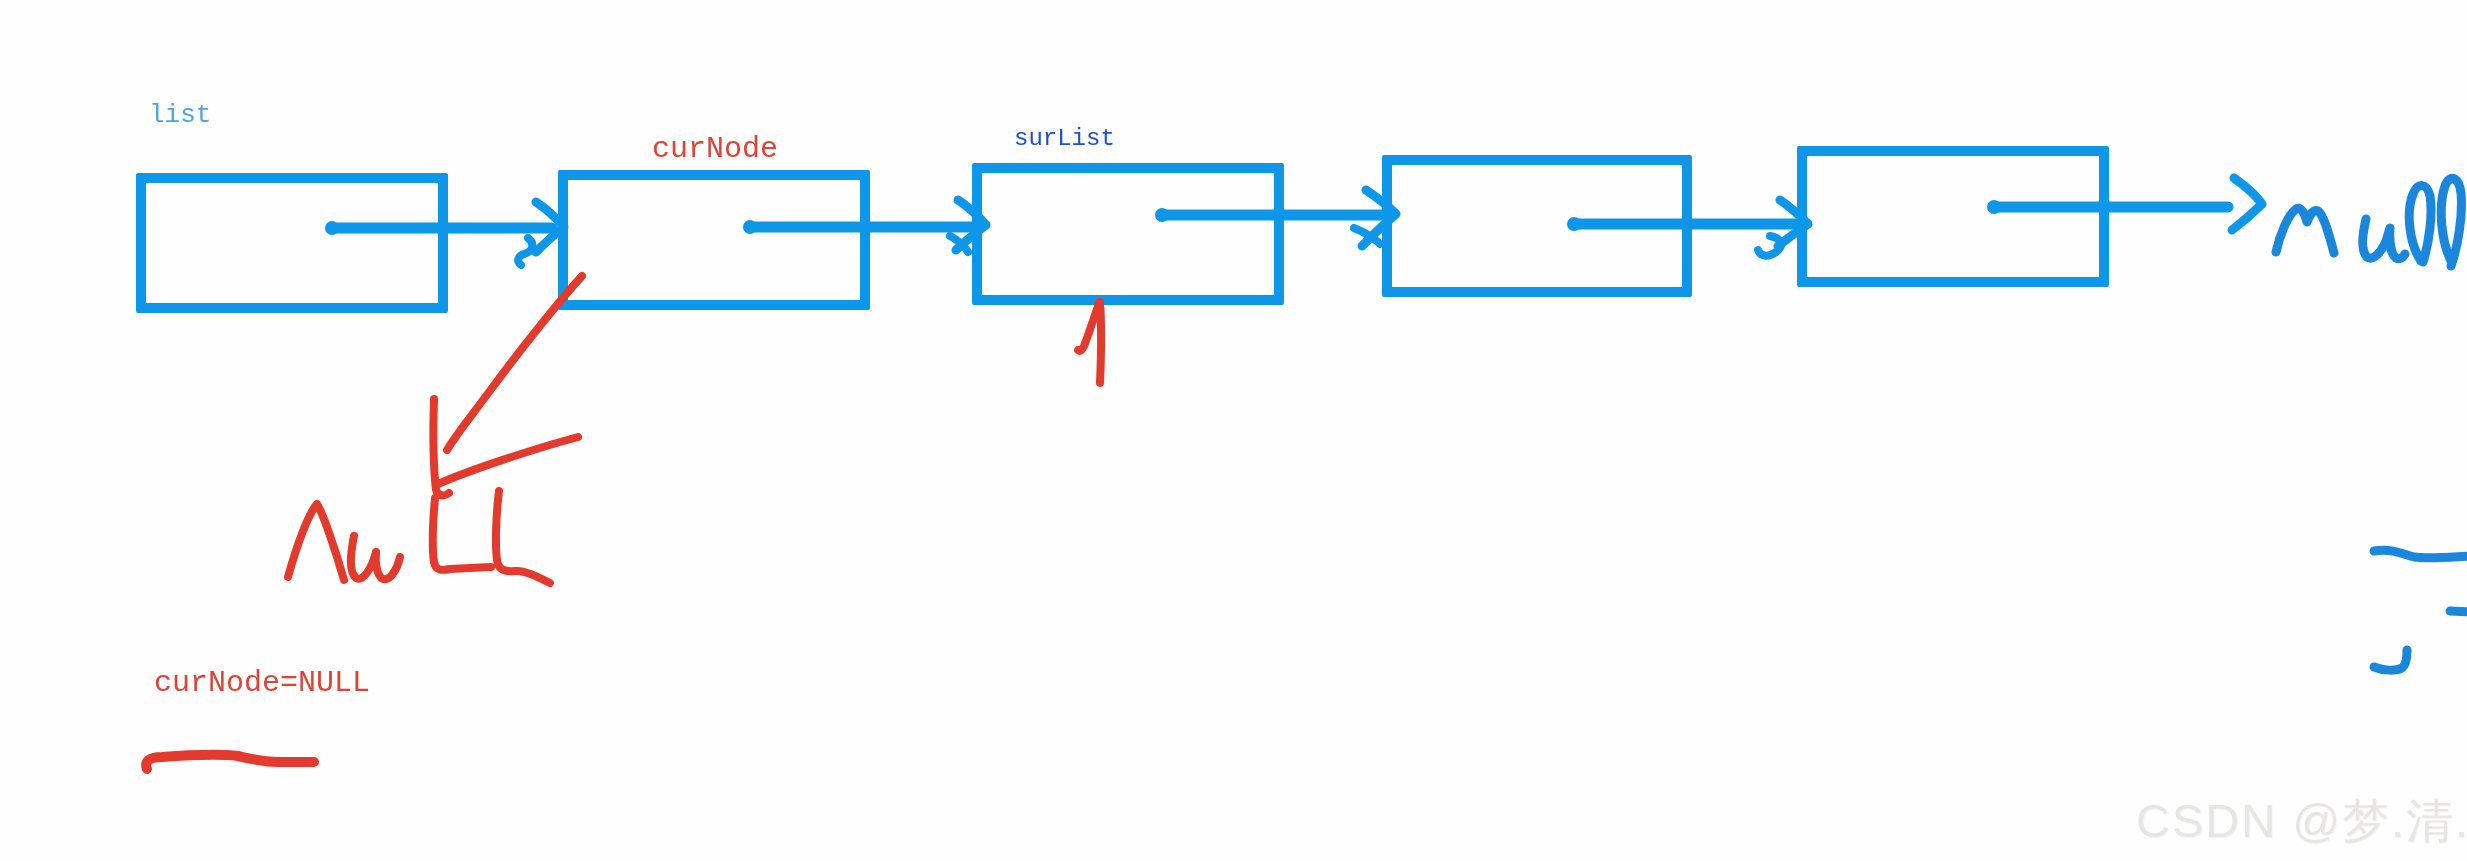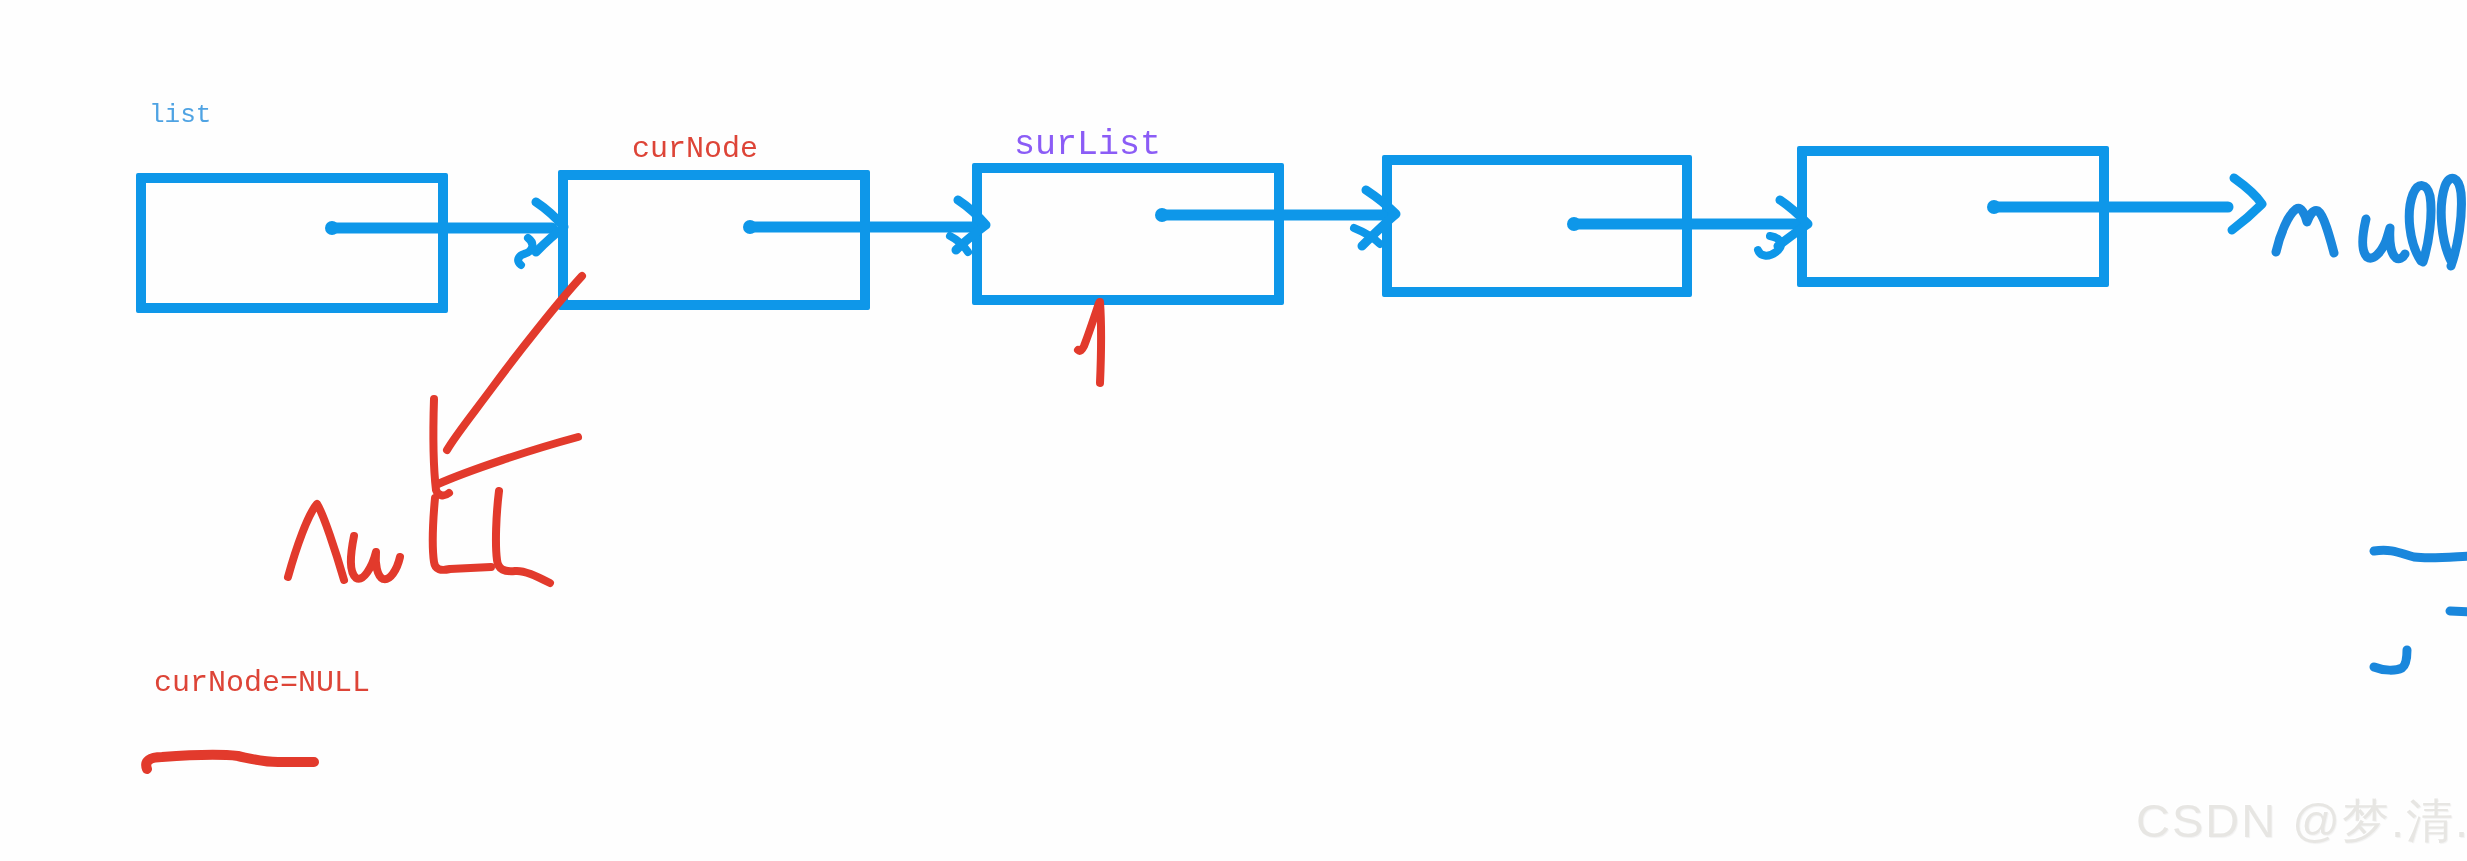--- a/index.html
+++ b/index.html
@@ -18,22 +18,22 @@
     box-sizing:border-box;
     border-radius:2px;
     background:transparent;
   }
   .lbl{
     position:absolute;
     font-family:"Liberation Mono","DejaVu Sans Mono",monospace;
     white-space:pre;
   }
   .lbl-list{left:149px;top:100px;font-size:26px;color:#4fa3e3;}
-  .lbl-curnode{left:632px;top:132px;font-size:30px;color:#dd4437;}
-  .lbl-surlist{left:1014px;top:125px;font-size:35px;color:#8b5cf6;}
+  .lbl-curnode{left:652px;top:132px;font-size:30px;color:#dd4437;}
+  .lbl-surlist{left:1014px;top:125px;font-size:24px;color:#1d4ed8;}
   .code-line{
     position:absolute;
     font-family:"Liberation Mono","DejaVu Sans Mono",monospace;
     font-size:30px;color:#dd4437;white-space:pre;
   }
   .code-1{left:154px;top:666px;}
   .code-2{left:782px;top:655px;}
   .watermark{
     position:absolute;
     left:2136px;top:790px;

